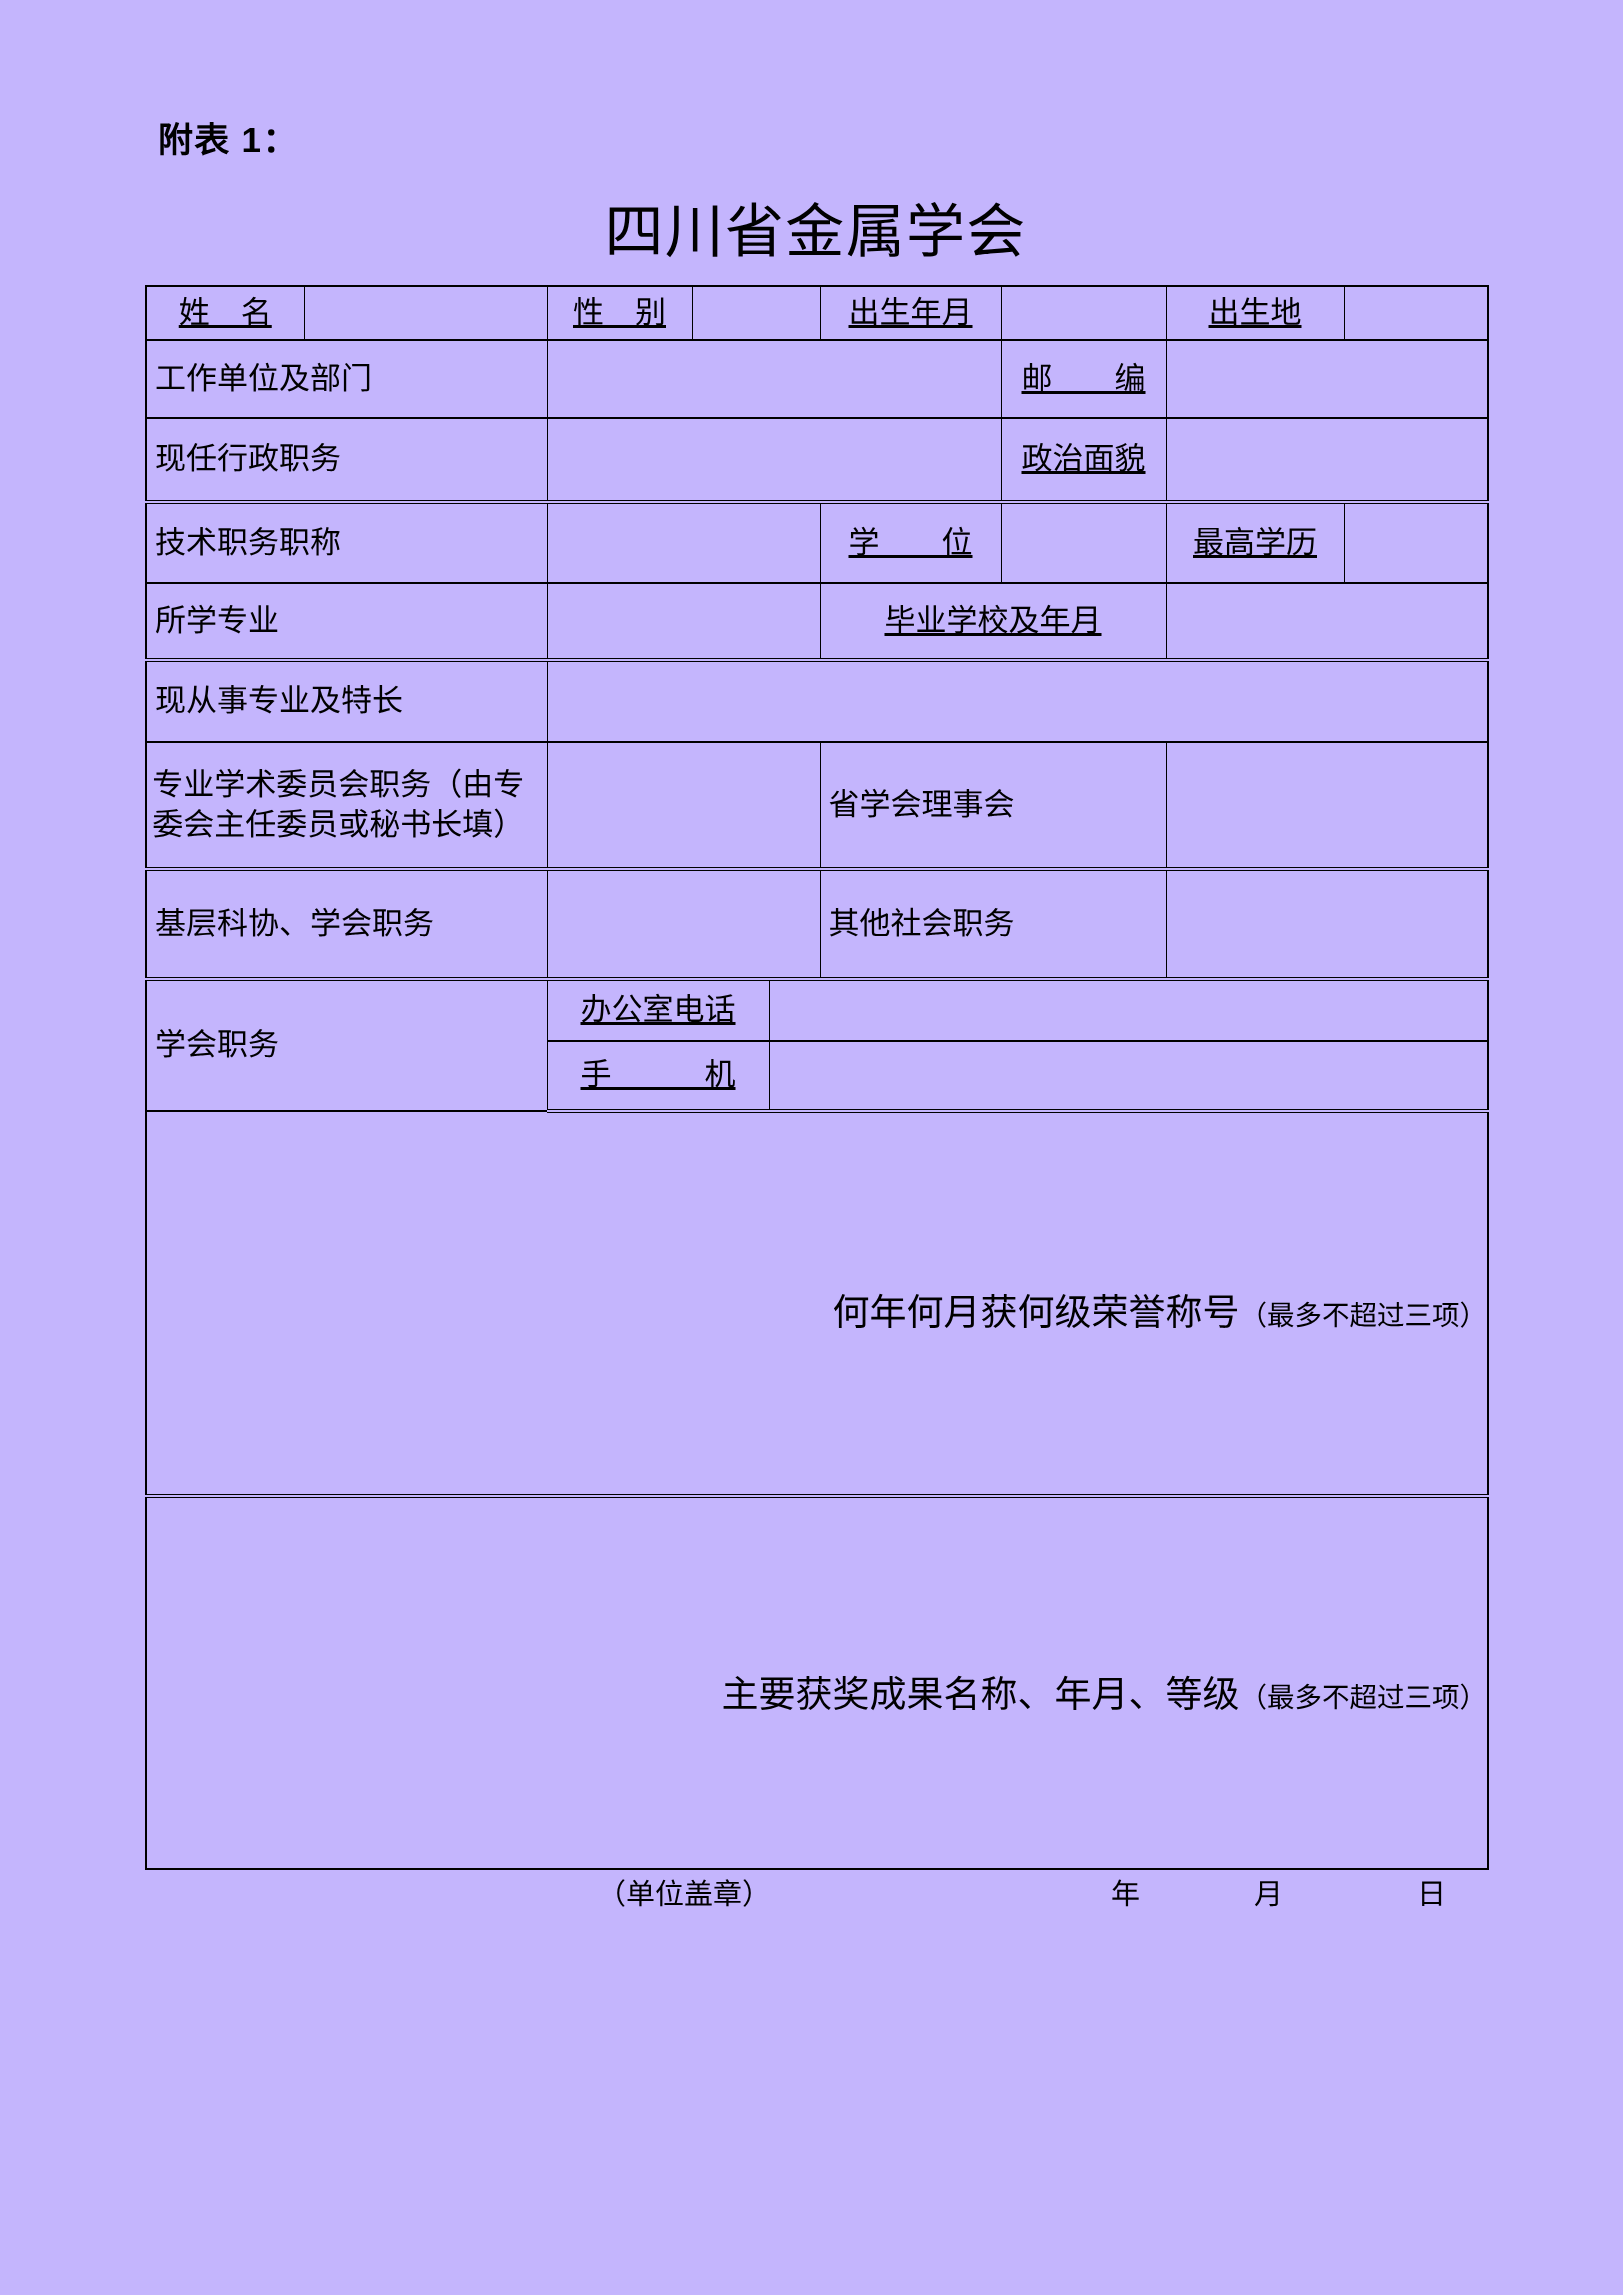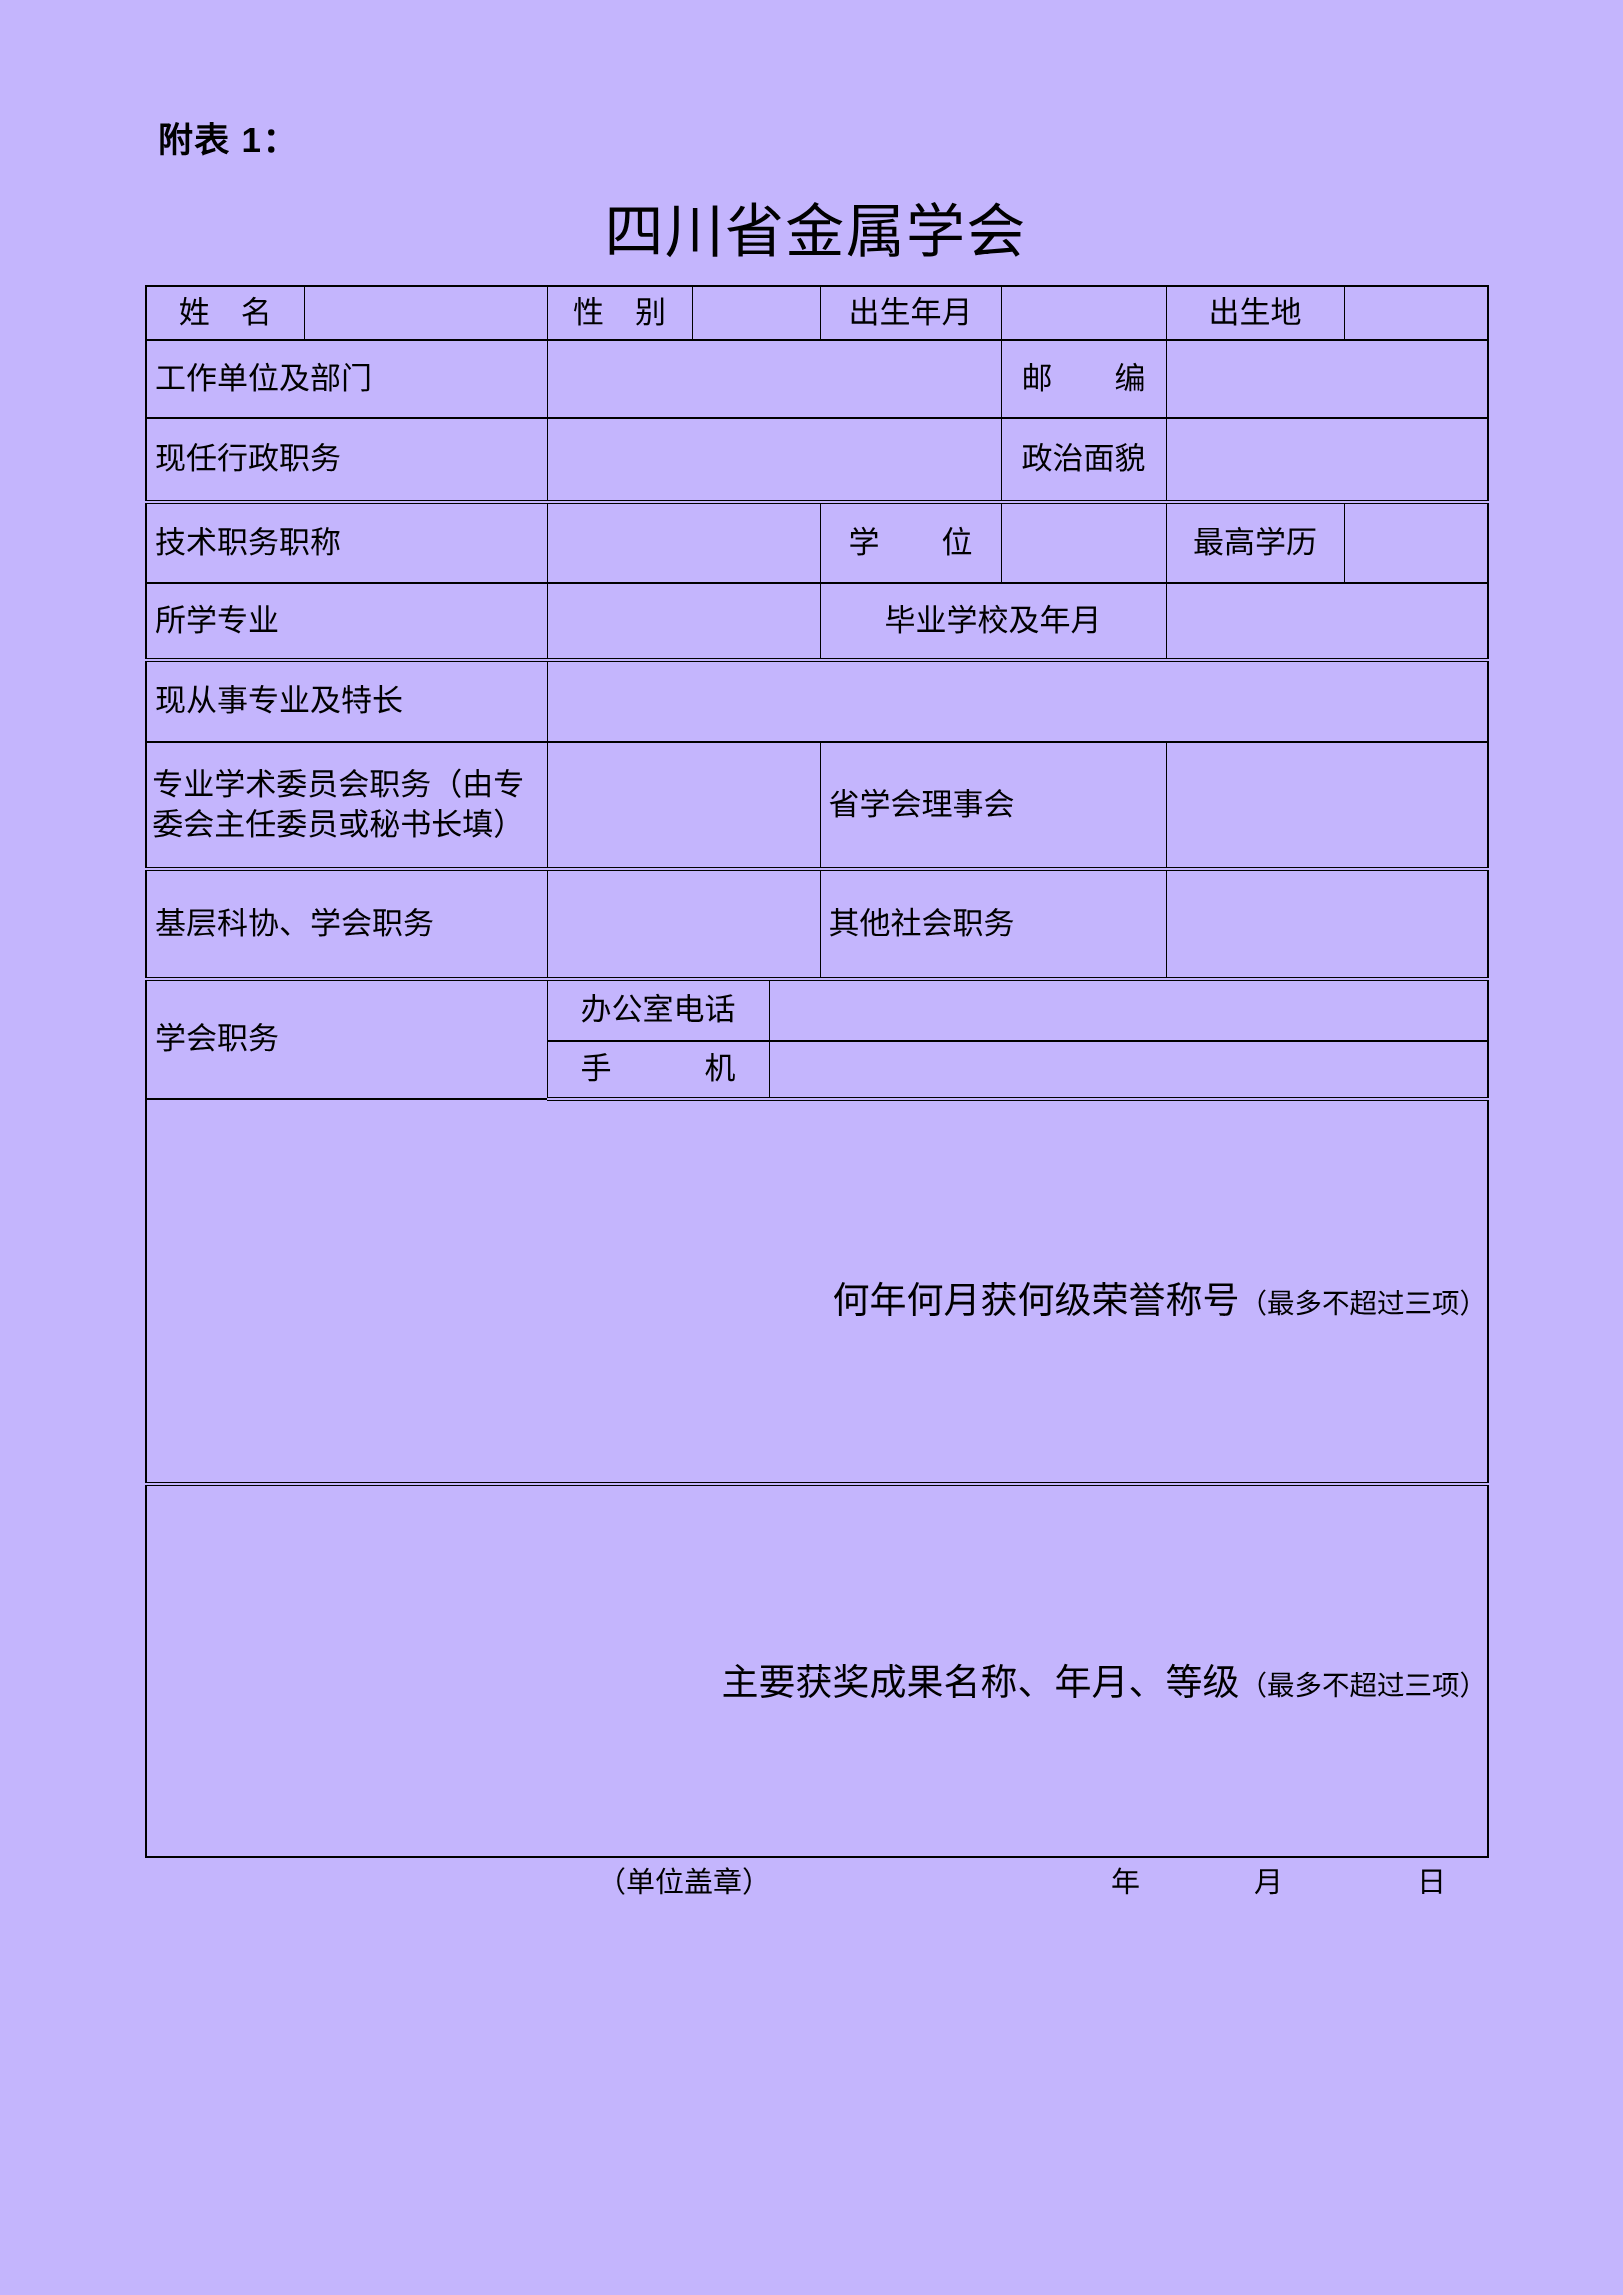--- a/index.html
+++ b/index.html
@@ -56,21 +56,21 @@
   table.reg td {
     border: 1.3px solid #000;
     border-top-width: 2px;
     border-bottom-width: 2px;
     font-size: 31px;
     line-height: 1.3;
     vertical-align: middle;
     overflow: hidden;
   }
   td.lbl-left   { text-align: left;  padding-left: 7.9px; }
-  td.lbl-center { text-align: center; }
+  td.lbl-center { text-align: center; text-decoration: underline; }
   tr.dbl td { border-bottom: 4.6px double #000; }
   td.small-lbl { font-size: 29.5px; padding-left: 5.2px; line-height: 1.45; }
   td.big-cell {
     vertical-align: top;
     text-align: right;
     padding: 18.3px 0 0 9.2px;
   }
   .sec-heading { font-size: 37px; }
   .sec-note    { font-size: 27.5px; }
   .sign-line {
@@ -175,21 +175,21 @@
         <td colspan="2" class="lbl-left">其他社会职务</td>
         <td colspan="2"></td>
       </tr>
 
       <tr style="height:62px">
         <td colspan="2" rowspan="2" class="lbl-left">学会职务</td>
         <td colspan="2" class="lbl-center">办公室电话</td>
         <td colspan="5"></td>
       </tr>
 
-      <tr style="height:58px" class="dbl">
+      <tr style="height:70px" class="dbl">
         <td colspan="2" class="lbl-center">手　　　机</td>
         <td colspan="5"></td>
       </tr>
 
       <tr style="height:385px" class="dbl">
         <td colspan="9" class="big-cell">
           <span class="sec-heading">何年何月获何级荣誉称号</span><span class="sec-note">（最多不超过三项）</span>
         </td>
       </tr>
 

